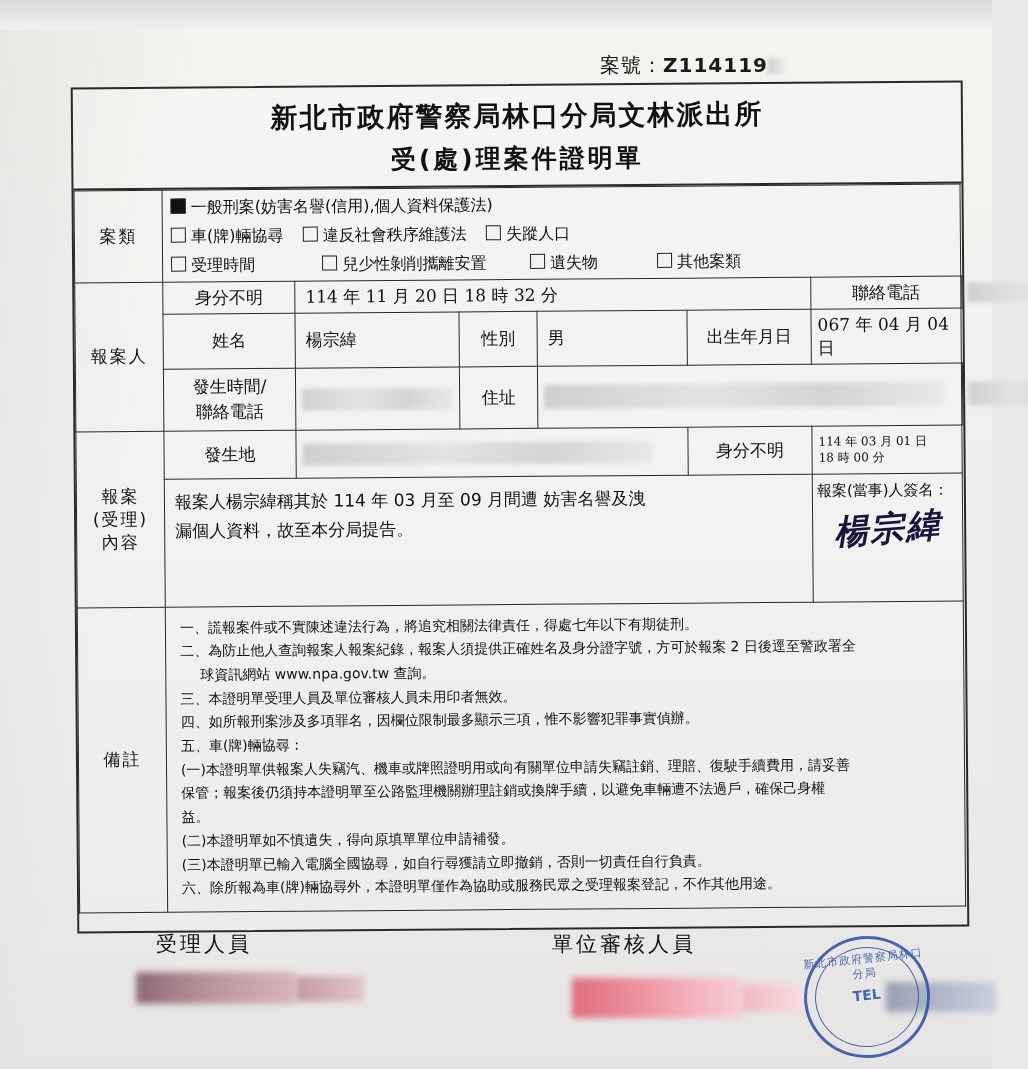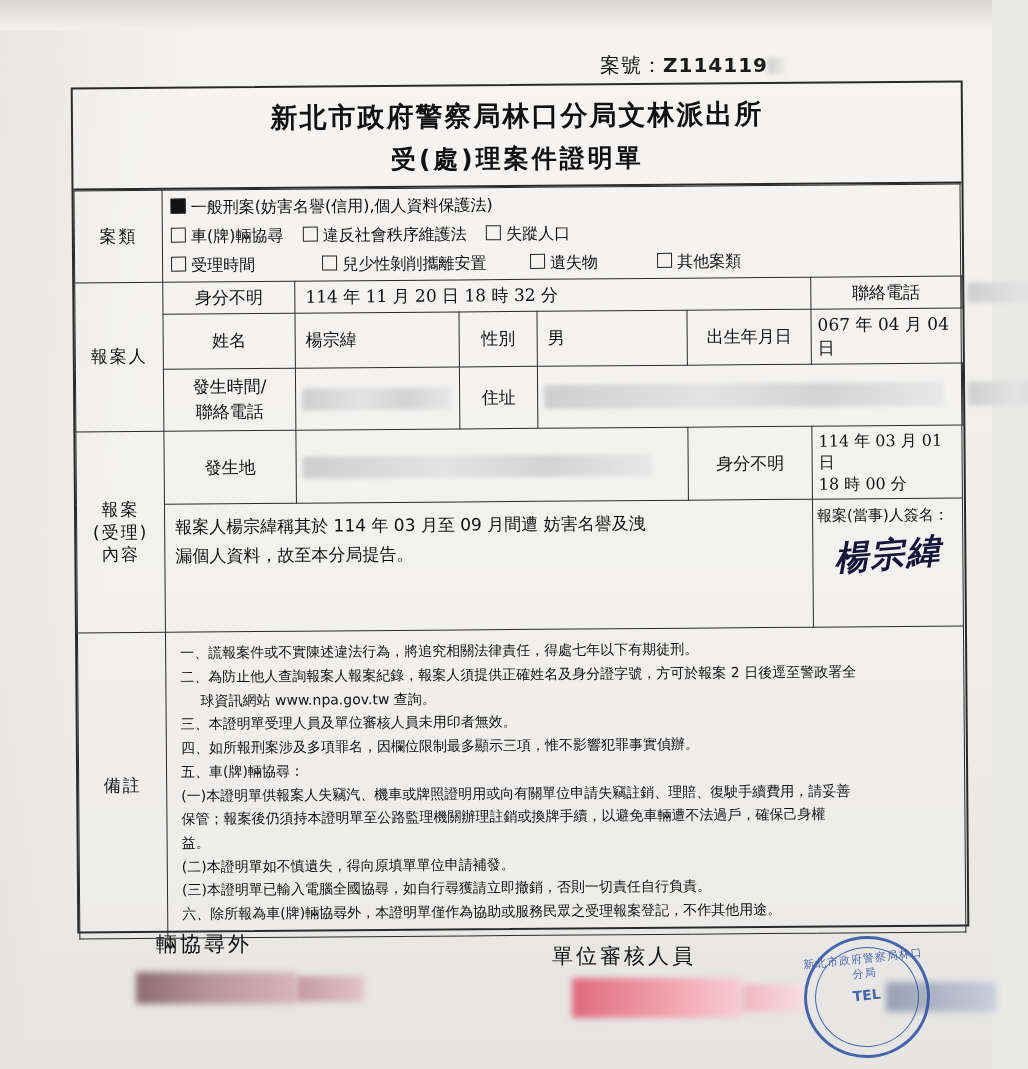--- a/index.html
+++ b/index.html
@@ -213,21 +213,21 @@
 
       <tr style="height:48px">
         <td class="lbl-v" rowspan="2">
           <span>報案</span><br>
           <span>(受理)</span><br>
           <span>內容</span>
         </td>
         <td class="ctr">發生地</td>
         <td colspan="3"><span class="blurbox" style="width:350px;height:22px"></span></td>
         <td class="ctr">身分不明</td>
-        <td class="hand" style="padding-left:6px;font-size:16px">
+        <td class="hand" style="padding-left:6px;font-size:12px">
           <span>114 年 03 月 01 日</span><br>
           <span>18 時 00 分</span>
         </td>
       </tr>
 
       <tr style="height:128px">
         <td colspan="5" style="vertical-align:top;padding:8px 10px">
           <div class="content-text">報案人楊宗緯稱其於 114 年 03 月至 09 月間遭            妨害名譽及洩</div>
           <div class="content-text">漏個人資料，故至本分局提告。</div>
         </td>
@@ -254,22 +254,22 @@
             <p>(三)本證明單已輸入電腦全國協尋，如自行尋獲請立即撤銷，否則一切責任自行負責。</p>
             <p>六、除所報為車(牌)輛協尋外，本證明單僅作為協助或服務民眾之受理報案登記，不作其他用途。</p>
           </div>
         </td>
       </tr>
     </tbody>
       </table>
   </div>
 
   <div class="footer">
-    <div class="foot-lbl" style="left:82px;top:0">輛協尋外</div>
-    <div class="foot-lbl" style="left:478px;top:12px">單位審核人員</div>
+    <div class="foot-lbl" style="left:82px;top:0">受理人員</div>
+    <div class="foot-lbl" style="left:478px;top:0">單位審核人員</div>
 
     <div class="redact-red" style="left:62px;top:42px;width:160px;height:32px;background:linear-gradient(90deg,#8d6a74,#b7949b 45%,#d7b5bb);"></div>
     <div class="redact-red" style="left:222px;top:46px;width:68px;height:26px;background:linear-gradient(90deg,#c59aa4,#e2c3c8);"></div>
     <div class="redact-red" style="left:498px;top:48px;width:170px;height:40px;background:linear-gradient(90deg,#e06b7d,#f2a6b2 60%,#f7cdd4);"></div>
     <div class="redact-red" style="left:668px;top:54px;width:62px;height:28px;background:linear-gradient(90deg,#f0b7c0,#f8dde1);"></div>
     <div class="redact-red" style="left:812px;top:52px;width:110px;height:30px;background:linear-gradient(90deg,#9aa0b4,#c9cedd);"></div>
 
     <div class="stamp">
       <div class="sv">新北市政府警察局林口分局</div>
       <div class="sc">TEL</div>

